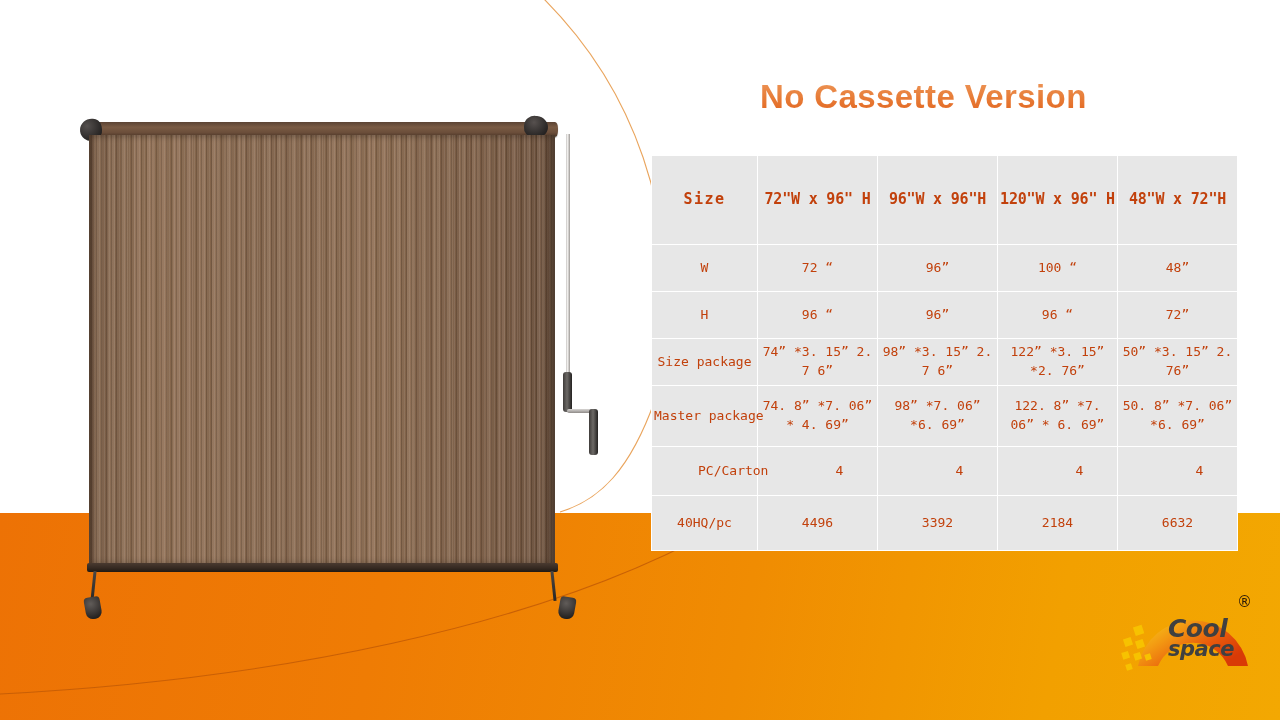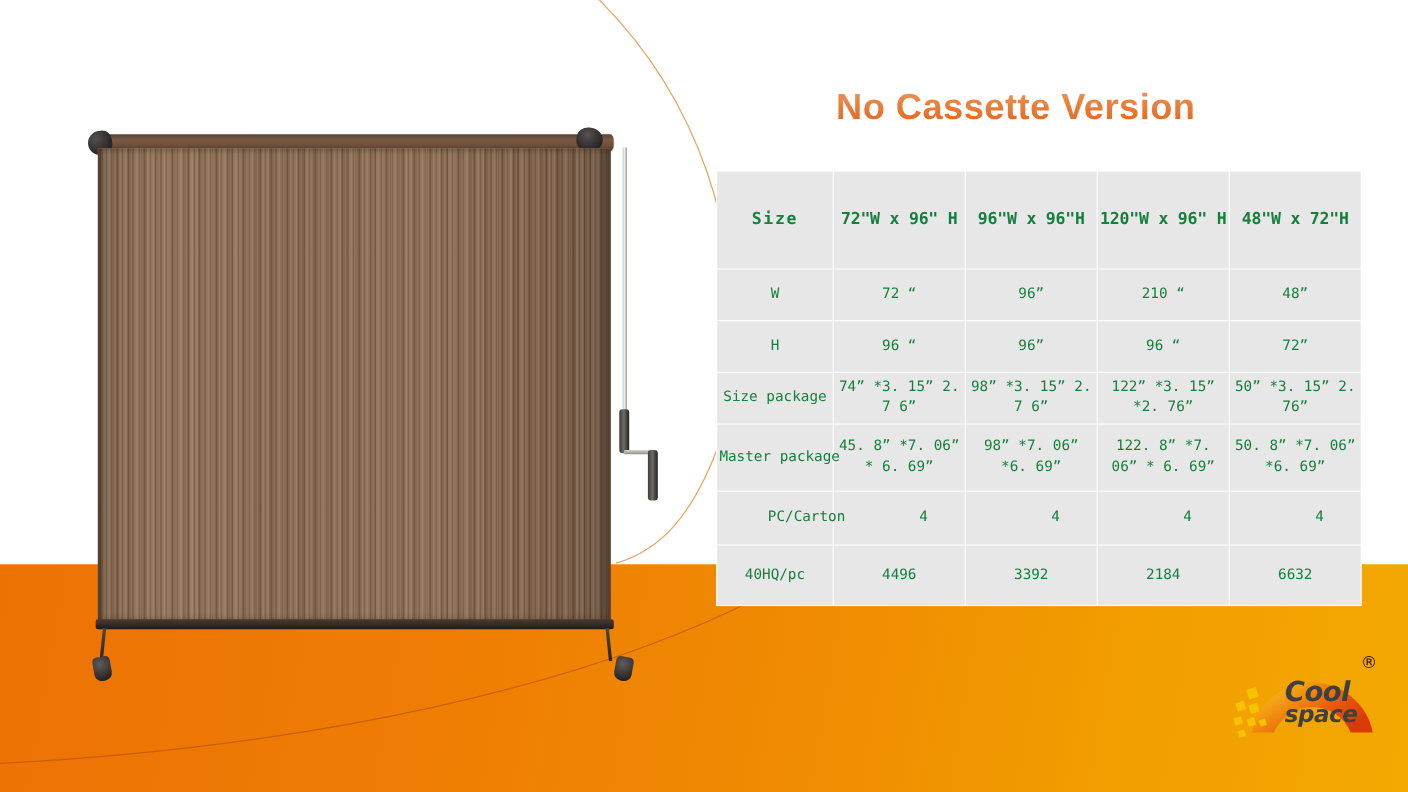--- a/index.html
+++ b/index.html
@@ -216,21 +216,21 @@
     border-collapse: separate;
     border-spacing: 1px;
     background: #ffffff;
     table-layout: fixed;
     font-family: "DejaVu Sans Mono", "Liberation Mono", monospace;
   }
   .spec-table td {
     background: #E7E7E7;
     text-align: center;
     vertical-align: middle;
-    color: #15803d;
+    color: #c2410c;
     font-size: 13px;
     line-height: 1.45;
     padding: 4px 2px;
   }
   .spec-table td.rowhead {
     font-size: 13px;
     white-space: nowrap;
   }
   .spec-table tr.header-row td {
     font-size: 15px;
@@ -358,21 +358,21 @@
         <td>72"W x 96" H</td>
         <td>96"W x 96"H</td>
         <td>120"W x 96" H</td>
         <td>48"W x 72"H</td>
       </tr>
 
       <tr class="r-w">
         <td class="rowhead">W</td>
         <td>72 “</td>
         <td>96”</td>
-        <td>210 “</td>
+        <td>100 “</td>
         <td>48”</td>
       </tr>
 
       <tr class="r-h">
         <td class="rowhead">H</td>
         <td>96 “</td>
         <td>96”</td>
         <td>96 “</td>
         <td>72”</td>
       </tr>
@@ -383,21 +383,21 @@
           </td>
         <td>74” *3. 15” 2. 7 6”</td>
         <td>98” *3. 15” 2. 7 6”</td>
         <td>122” *3. 15” *2. 76”</td>
         <td>50” *3. 15” 2. 76”</td>
       </tr>
 
 
       <tr class="r-master">
         <td class="rowhead">Master package</td>
-        <td>45. 8” *7. 06” * 6. 69”</td>
+        <td>74. 8” *7. 06” * 4. 69”</td>
         <td>98” *7. 06” *6. 69”</td>
         <td>122. 8” *7. 06” * 6. 69”</td>
         <td>50. 8” *7. 06” *6. 69”</td>
       </tr>
 
       <tr class="r-pc">
         <td class="rowhead">PC/Carton</td>
         <td>4</td>
         <td>4</td>
         <td>4</td>

